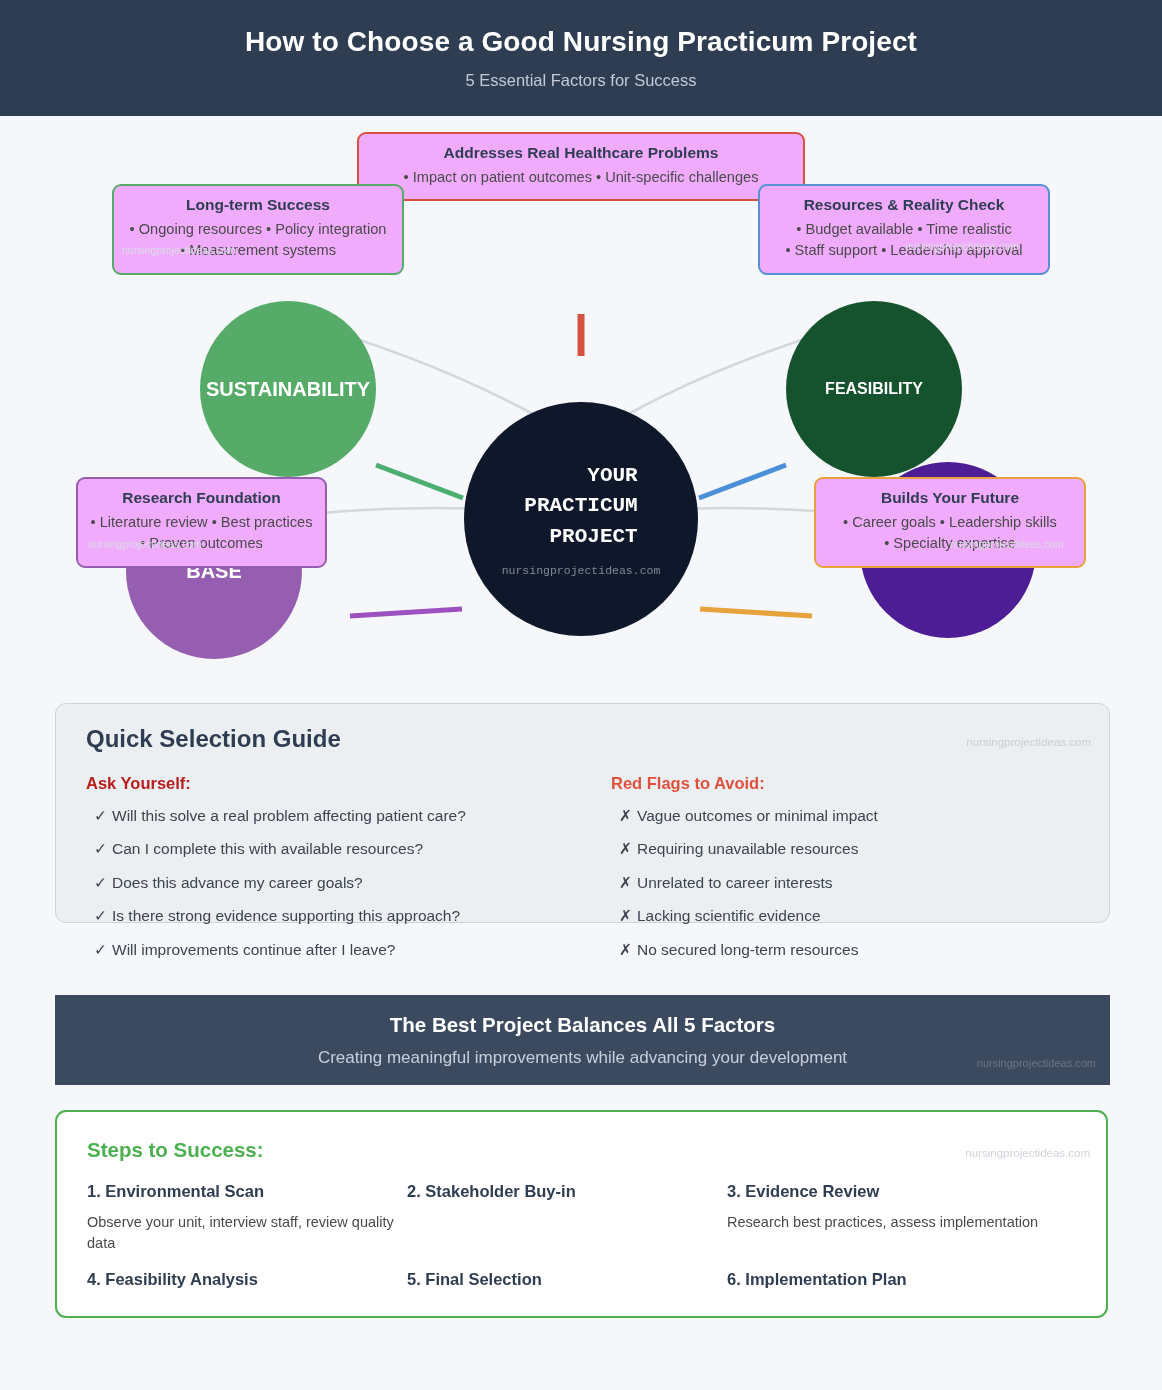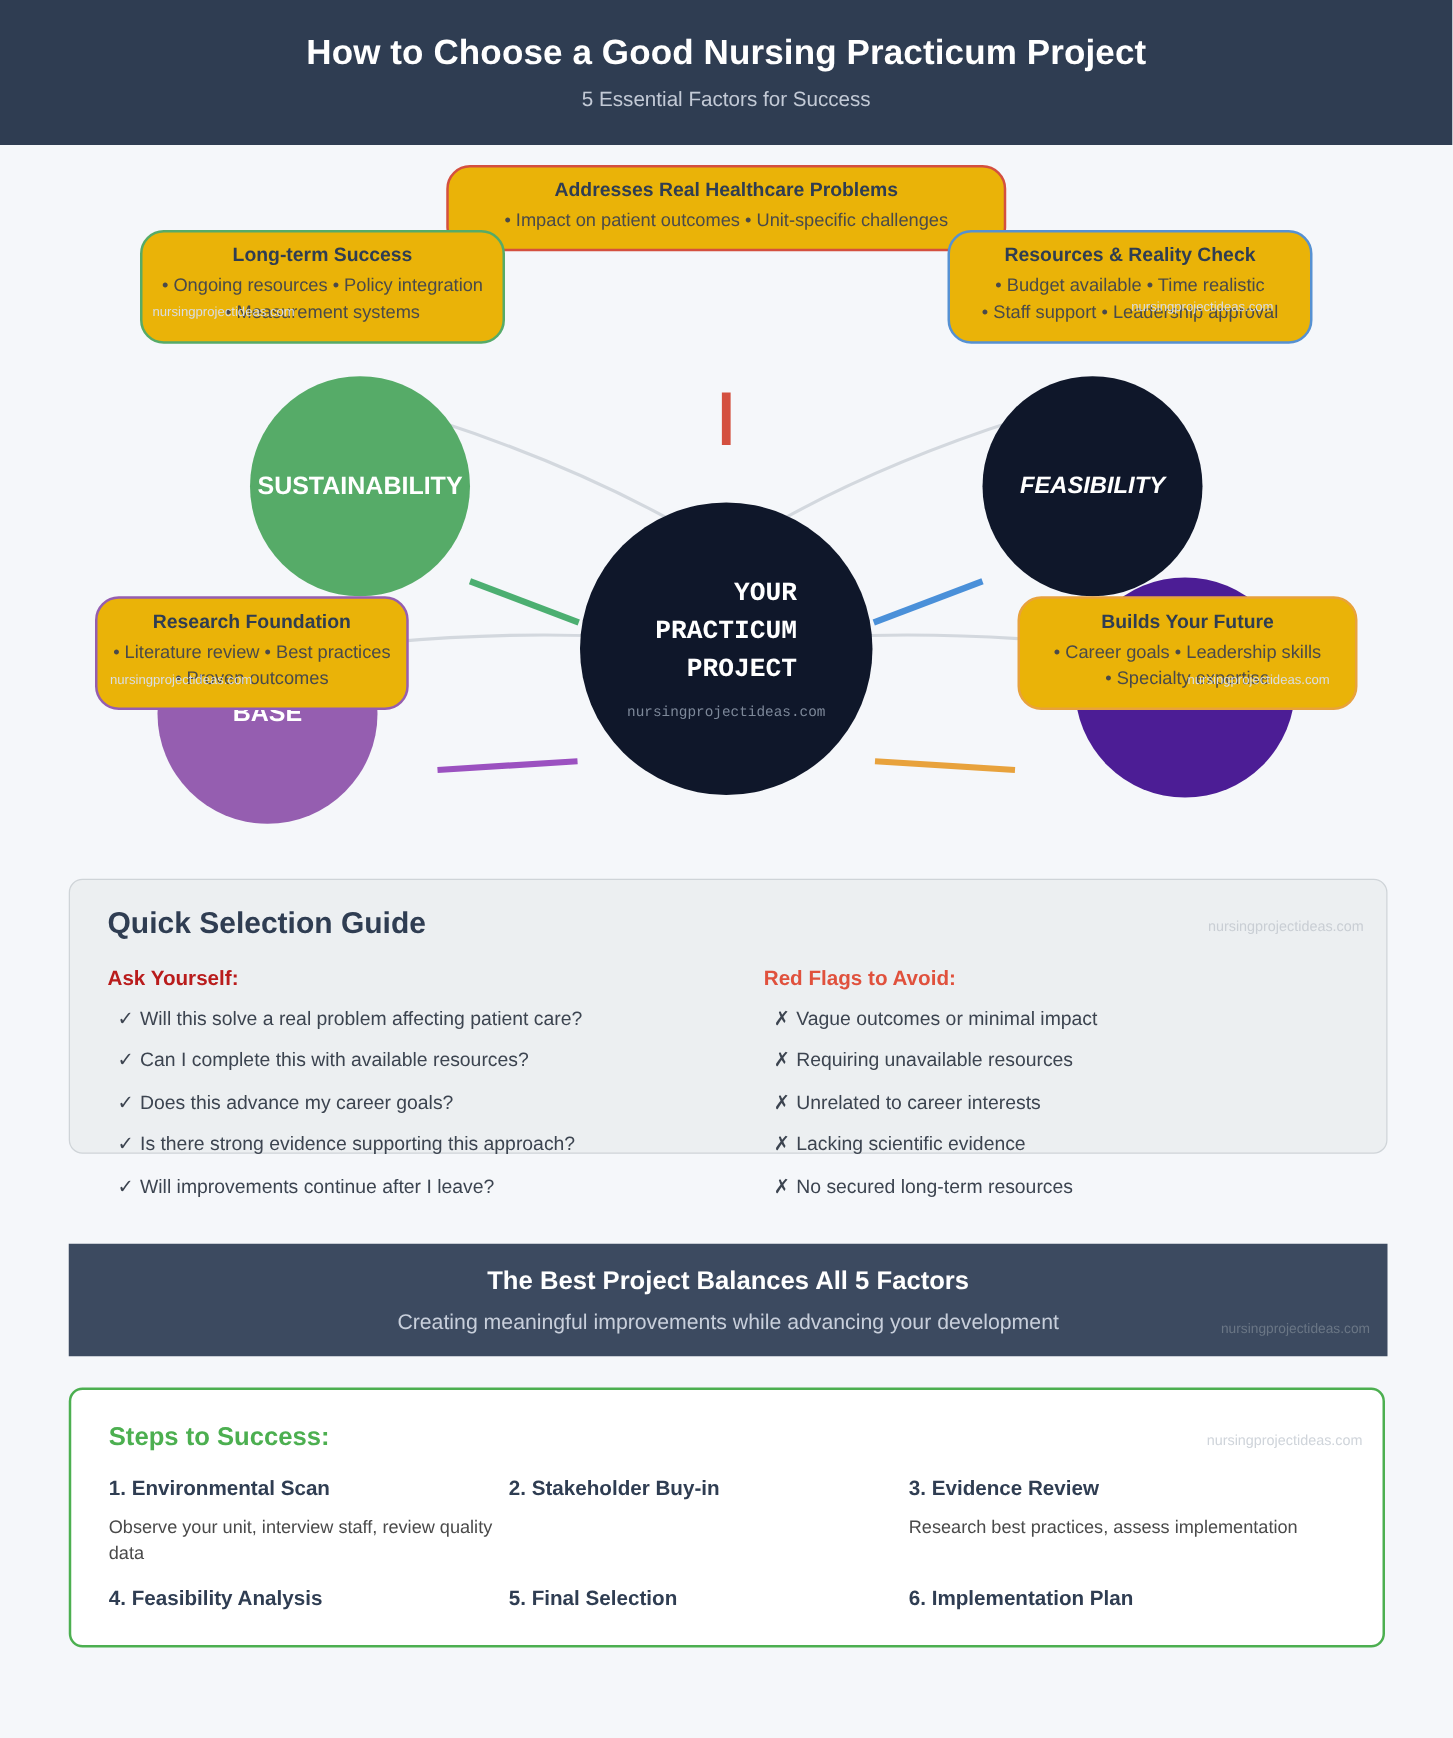--- a/index.html
+++ b/index.html
@@ -42,22 +42,22 @@
   .center-node {
     position: absolute; border-radius: 50%;
     background: #0f172a;
     display: flex; flex-direction: column;
     align-items: center; justify-content: center; text-align: right; font-family: Liberation Mono, monospace;
   }
   .center-text { color: #fff; font-weight: bold; font-size: 21px; line-height: 1.45; }
   .center-wm { color: #7d8899; font-size: 11.5px; margin-top: 12px; }
 
   .callout {
-    position: absolute; background: #eab308;
-    border: 2.5px solid #ccc; border-radius: 19px;
+    position: absolute; background: #f0abfc;
+    border: 2.5px solid #ccc; border-radius: 9px;
     padding: 10px 12px 11px; text-align: center;
   }
   .callout-title {
     color: #2f3d52; font-size: 15.5px; font-weight: bold; margin-bottom: 5px;
     white-space: nowrap;
   }
   .callout-line { color: #4a4a4a; font-size: 14.6px; line-height: 1.46; white-space: nowrap; }
   .wm-soft {
     position: absolute; color: #d9dde3; font-size: 10.5px;
     pointer-events: none; white-space: nowrap;
@@ -140,21 +140,21 @@
       <line x1="786" y1="349" x2="699" y2="382" stroke="#4a90d9" stroke-width="5"></line>
       <line x1="350" y1="500" x2="462" y2="493" stroke="#9b51c0" stroke-width="5"></line>
       <line x1="812" y1="500" x2="700" y2="493" stroke="#e8a23c" stroke-width="5"></line>
     </svg>
 
 
     <div class="node" style="left:200px; top:185px; width:176px; height:176px; background:#56ab68; font-size:20px;">
       <div class="node-label">SUSTAINABILITY</div>
     </div>
 
-    <div class="node" style="left:786px; top:185px; width:176px; height:176px; background:#0f172a; font-size:19px;font-style:italic;">
+    <div class="node" style="left:786px; top:185px; width:176px; height:176px; background:#14532d; font-size:16px;">
       <div class="node-label">FEASIBILITY</div>
     </div>
 
     <div class="node" style="left:126px; top:367px; width:176px; height:176px; background:#955eb0; font-size:20px;">
       <div class="node-label">BASE</div>
     </div>
 
     <div class="node" style="left:860px; top:346px; width:176px; height:176px; background:#4c1d95; font-size:20px;">
       <div class="node-label">GROWTH</div>
     </div>

